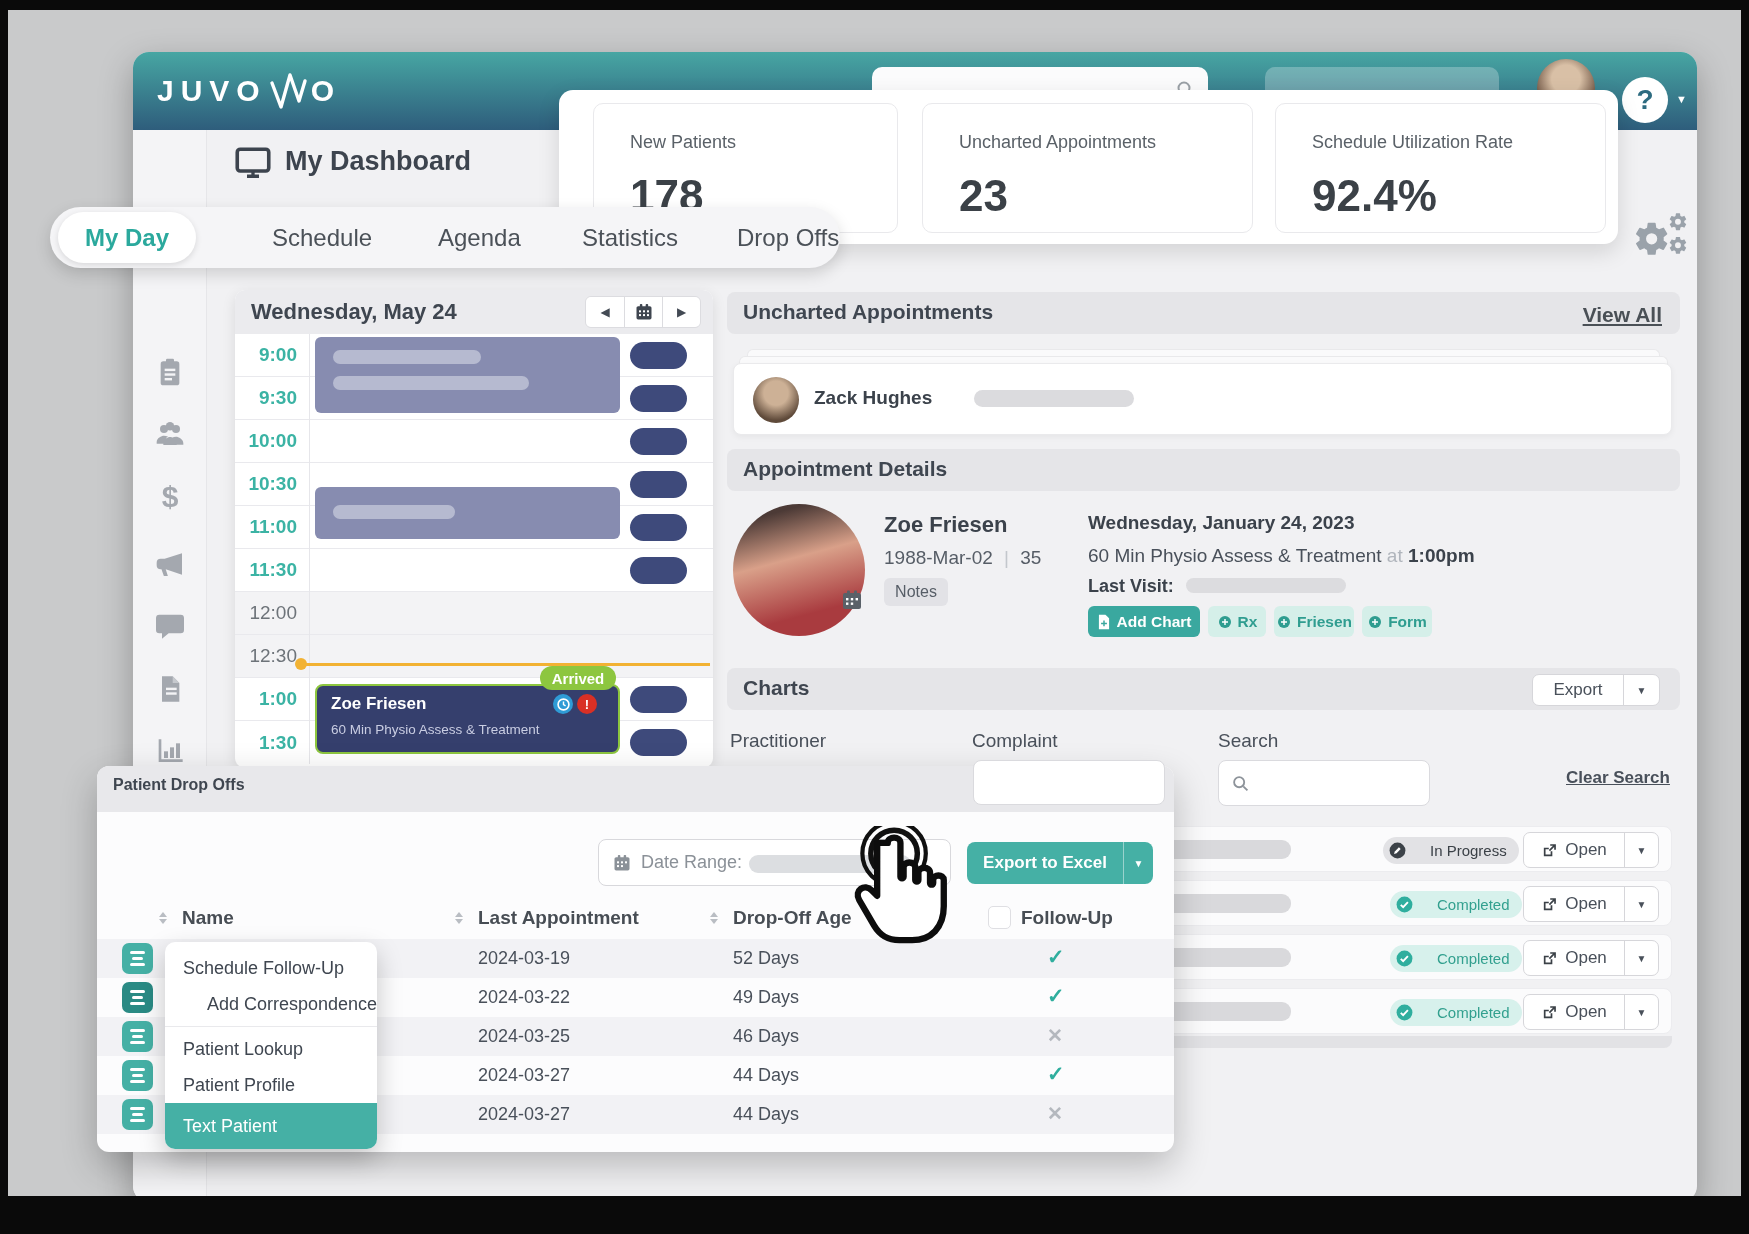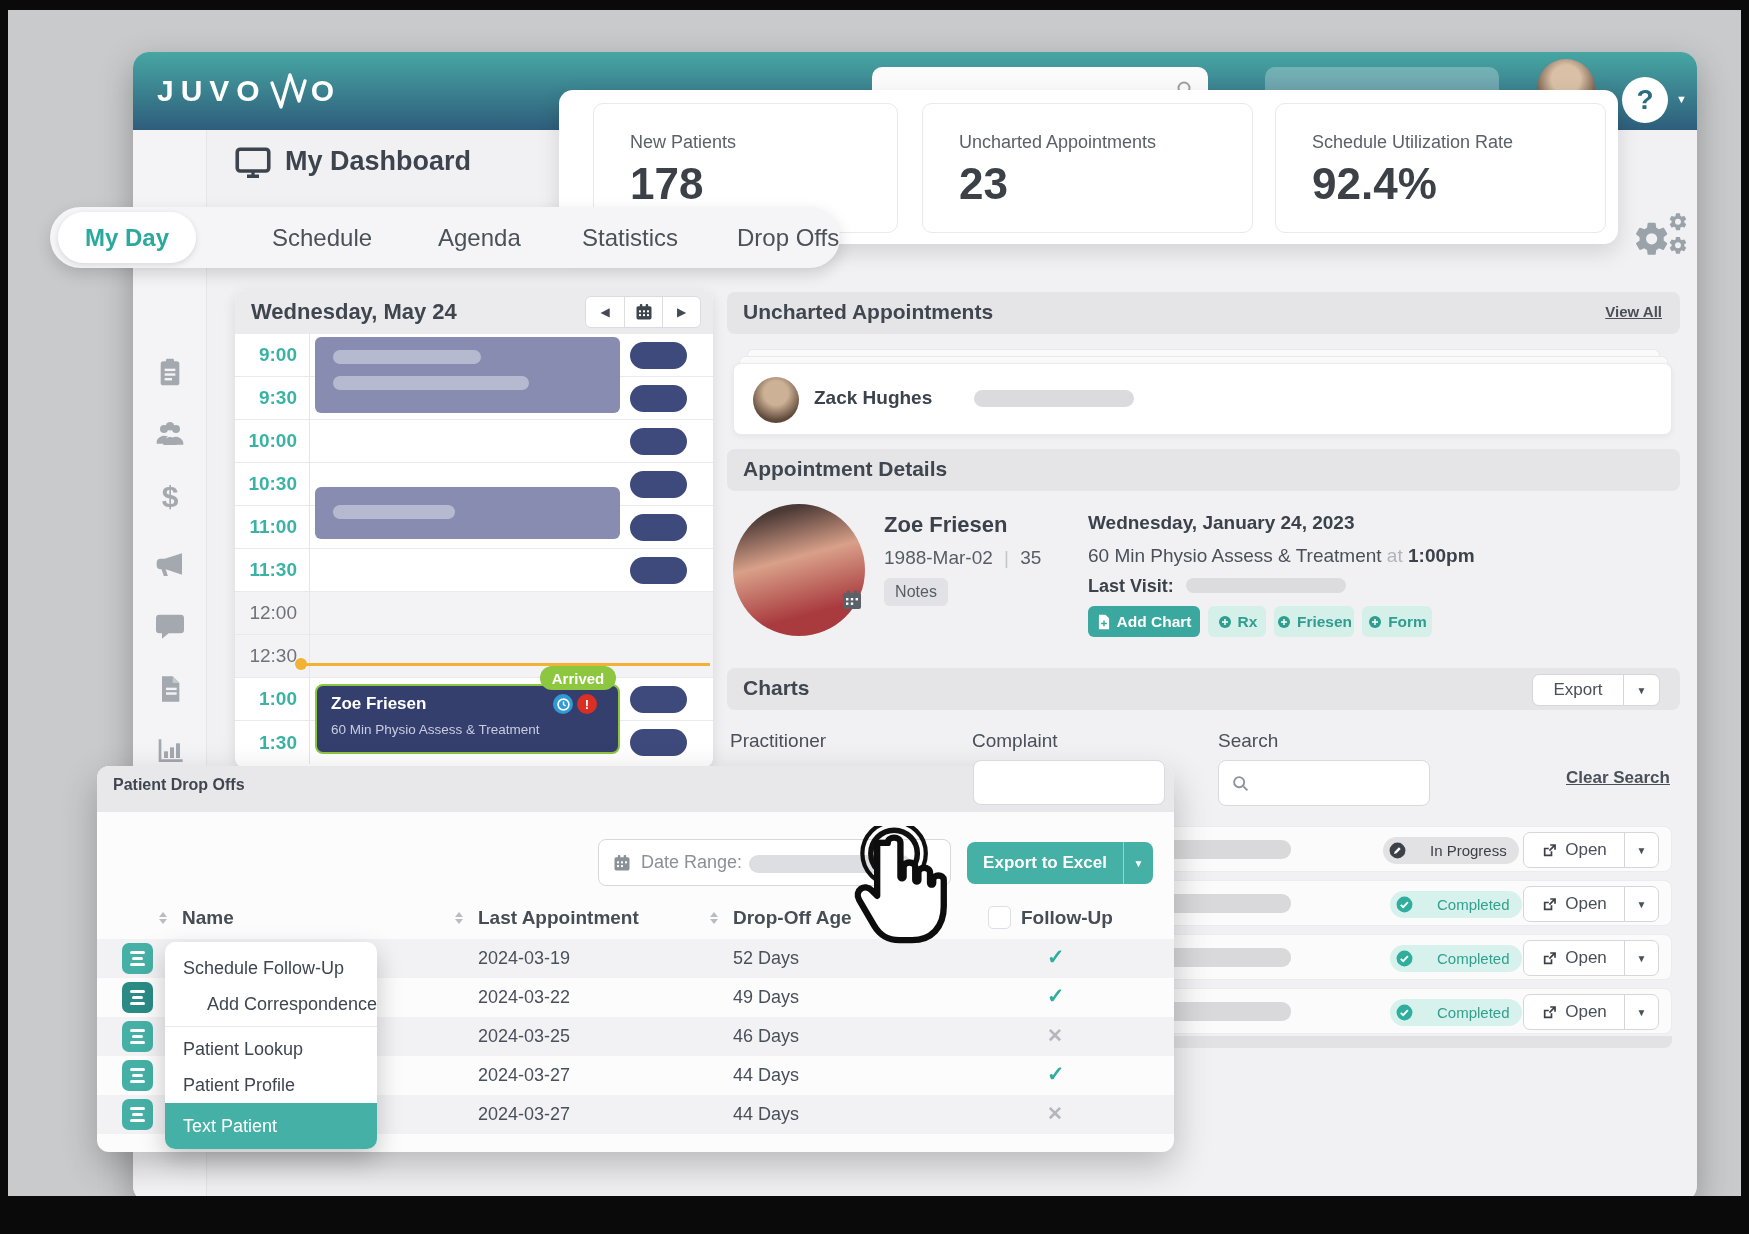--- a/index.html
+++ b/index.html
@@ -20,21 +20,21 @@
   #sidebar{position:absolute;left:0;top:78px;width:74px;bottom:0;background:#f4f4f6;border-right:1px solid #e6e6e9;border-radius:0 0 0 16px;}
   .side-ic{position:absolute;left:21px;width:32px;height:32px;}
   
   .dash-ic{position:absolute;left:100px;top:92px;}
   .dash-title{position:absolute;left:152px;top:94px;font-size:27px;font-weight:bold;color:#3d444e;}
   .gears{position:absolute;left:1498px;top:158px;}
   
   #statwrap{position:absolute;left:559px;top:90px;width:1059px;height:154px;background:#fff;border-radius:14px;box-shadow:0 8px 22px rgba(0,0,0,.13);z-index:15;}
   .stat{position:absolute;top:13px;height:130px;background:#fff;border:1px solid #e9e9ec;border-radius:10px;padding:28px 0 0 36px;}
   .stat .lbl{font-size:18px;color:#5a6168;}
-  .stat .val{font-size:44px;font-weight:bold;color:#3b4147;margin-top:6px;}
+  .stat .val{font-size:44px;font-weight:bold;color:#3b4147;margin-top:18px;}
   
   #tabs{position:absolute;left:50px;top:207px;width:790px;height:61px;background:#f5f5f7;border-radius:31px;box-shadow:0 6px 16px rgba(0,0,0,.15);z-index:20;}
   .tab{position:absolute;top:0;height:61px;display:flex;align-items:center;font-size:24px;color:#4b5158;}
   .tab-active{left:8px;top:5px;height:51px;padding:0 27px;background:#fff;border-radius:26px;color:#2ba99d;font-weight:bold;box-shadow:0 2px 6px rgba(0,0,0,.12);}
   
   #cal{position:absolute;left:235px;top:290px;width:478px;height:478px;background:#fff;border-radius:10px;box-shadow:0 4px 14px rgba(0,0,0,.1);}
   #cal .hd{position:absolute;left:0;top:0;right:0;height:44px;background:#ebebee;border-radius:10px 10px 0 0;}
   #cal .hd .t{position:absolute;left:16px;top:9px;font-size:22px;font-weight:bold;color:#3f4650;}
   .calnav{position:absolute;right:12px;top:6px;height:32px;display:flex;border:1px solid #dcdce0;border-radius:6px;overflow:hidden;}
   .calnav>div{width:38px;background:#fff;display:flex;align-items:center;justify-content:center;color:#434a54;font-size:12px;}
@@ -50,21 +50,21 @@
   .nowline{position:absolute;left:69px;top:373px;width:406px;height:3px;background:#f2b233;z-index:3;}
   .nowdot{position:absolute;left:60px;top:368px;width:12px;height:12px;border-radius:50%;background:#f2b233;z-index:3;}
   .zoe{position:absolute;left:80px;top:394px;width:305px;height:70px;background:#353f6d;border:2px solid #8dc63f;border-radius:8px;z-index:4;}
   .zoe .nm{position:absolute;left:14px;top:8px;color:#fff;font-size:17px;font-weight:bold;}
   .zoe .sv{position:absolute;left:14px;top:36px;color:#c9cde2;font-size:13.5px;}
   .arrived{position:absolute;left:305px;top:376px;width:76px;height:24px;background:#8dc63f;border-radius:12px;color:#fff;font-size:15px;font-weight:bold;display:flex;align-items:center;justify-content:center;z-index:5;}
   .mini-ic{position:absolute;width:20px;height:20px;border-radius:50%;display:flex;align-items:center;justify-content:center;}
   
   .secbar{position:absolute;left:727px;width:953px;height:42px;background:#e5e5e8;border-radius:8px;}
   .secbar .t{position:absolute;left:16px;top:8px;font-size:21px;font-weight:bold;color:#3f4650;}
-  .secbar .link{position:absolute;right:18px;top:11px;font-size:15px;font-weight:bold;color:#4a5056;text-decoration:underline;}
+  .secbar .link{position:absolute;right:18px;top:11px;font-size:21px;font-weight:bold;color:#4a5056;text-decoration:underline;}
   .stackline{position:absolute;background:#fafafb;border:1px solid #e9e9eb;border-bottom:none;border-radius:6px 6px 0 0;}
   .card{position:absolute;background:#fff;border:1px solid #eaeaec;border-radius:8px;box-shadow:0 2px 6px rgba(0,0,0,.05);}
   .ph{background:#dbdbde;border-radius:9px;position:absolute;}
   .avatar{border-radius:50%;position:absolute;}
   .teal-btn{background:#3aa89f;color:#fff;font-weight:bold;border-radius:6px;display:flex;align-items:center;justify-content:center;gap:6px;position:absolute;font-size:15.5px;}
   .lite-btn{background:#d5efe9;color:#2f9d90;font-weight:bold;border-radius:6px;display:flex;align-items:center;justify-content:center;gap:5px;position:absolute;font-size:15.5px;}
   .white-btn{display:flex;border:1px solid #d6d6da;border-radius:7px;overflow:hidden;position:absolute;background:#fff;}
   .white-btn .seg{display:flex;align-items:center;justify-content:center;gap:7px;color:#49505a;font-size:17px;}
   .white-btn .seg+.seg{border-left:1px solid #d6d6da;}
   .flt-lbl{position:absolute;font-size:19px;color:#49505a;}

